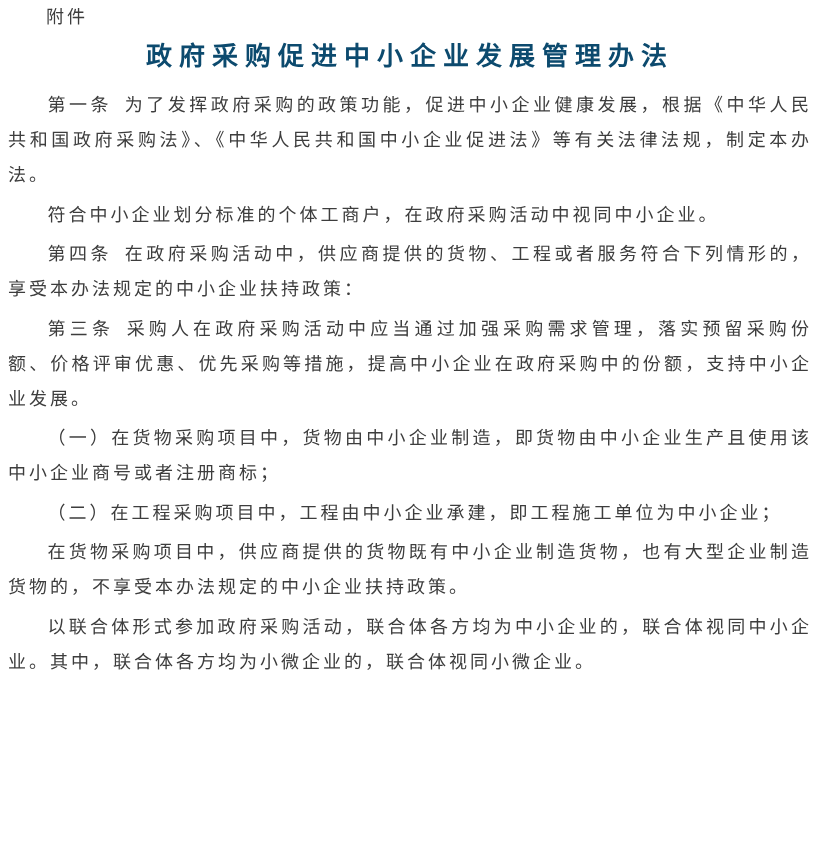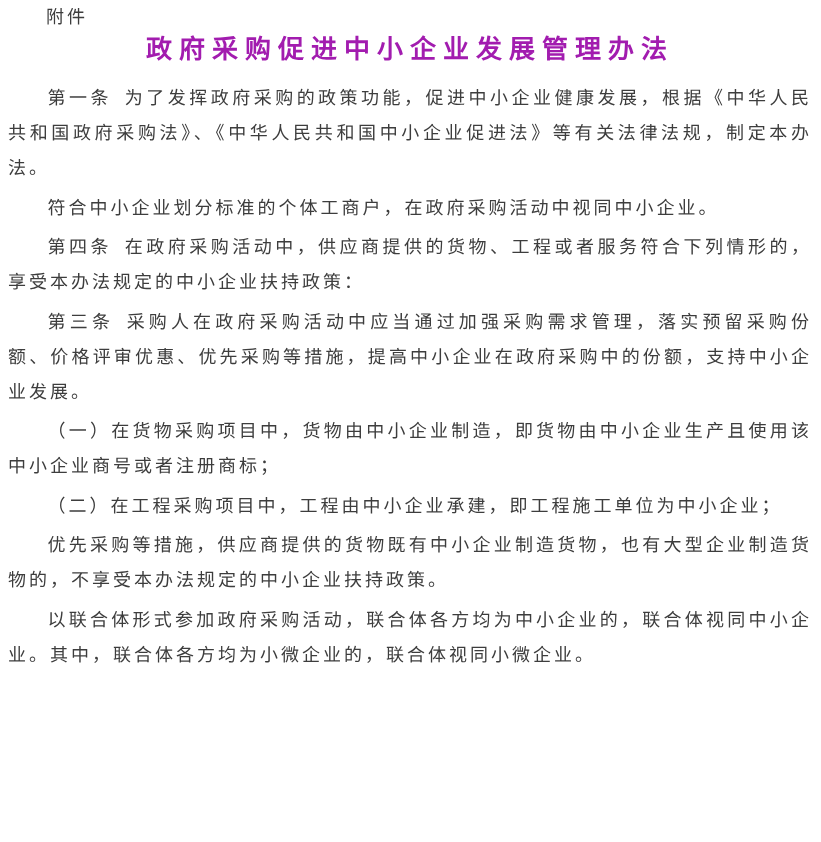--- a/index.html
+++ b/index.html
@@ -19,27 +19,27 @@
     box-sizing: border-box;
     padding: 4px 9px 0 8px;
   }
   .attachment {
     font-size: 18px;
     line-height: 26px;
     letter-spacing: 3px;
     padding-left: 38px;
   }
   .doc-title {
-    margin: 1px 0 0 0;
+    margin: 8px 0 0 0;
     font-size: 26px;
     font-weight: bold;
     line-height: 38px;
     text-align: center;
     letter-spacing: 7px;
-    color: #a21caf;
+    color: #0c4a6e;
   }
   .doc-body {
     margin-top: 12px;
   }
   .para {
     margin: 4.5px 0;
     font-size: 18px;
     line-height: 35px;
     letter-spacing: 3px;
     text-align: justify;
@@ -61,16 +61,16 @@
 
   <h1 class="doc-title">政府采购促进中小企业发展管理办法</h1>
 
   <div class="doc-body" id="doc-body">
       <p class="para"><b class="lead">第一条</b><span>为了发挥政府采购的政策功能，促进中小企业健康发展，根据《中华人民共和国政府采购法》、《中华人民共和国中小企业促进法》等有关法律法规，制定本办法。</span></p>
       <p class="para"><span>符合中小企业划分标准的个体工商户，在政府采购活动中视同中小企业。</span></p>
       <p class="para"><b class="lead">第四条</b><span>在政府采购活动中，供应商提供的货物、工程或者服务符合下列情形的，享受本办法规定的中小企业扶持政策：</span></p>
       <p class="para"><b class="lead">第三条</b><span>采购人在政府采购活动中应当通过加强采购需求管理，落实预留采购份额、价格评审优惠、优先采购等措施，提高中小企业在政府采购中的份额，支持中小企业发展。</span></p>
       <p class="para"><span>（一）在货物采购项目中，货物由中小企业制造，即货物由中小企业生产且使用该中小企业商号或者注册商标；</span></p>
       <p class="para"><span>（二）在工程采购项目中，工程由中小企业承建，即工程施工单位为中小企业；</span></p>
-      <p class="para"><span>优先采购等措施，供应商提供的货物既有中小企业制造货物，也有大型企业制造货物的，不享受本办法规定的中小企业扶持政策。</span></p>
+      <p class="para"><span>在货物采购项目中，供应商提供的货物既有中小企业制造货物，也有大型企业制造货物的，不享受本办法规定的中小企业扶持政策。</span></p>
       <p class="para"><span>以联合体形式参加政府采购活动，联合体各方均为中小企业的，联合体视同中小企业。其中，联合体各方均为小微企业的，联合体视同小微企业。</span></p>
     </div>
 </div>
 
 </body></html>

